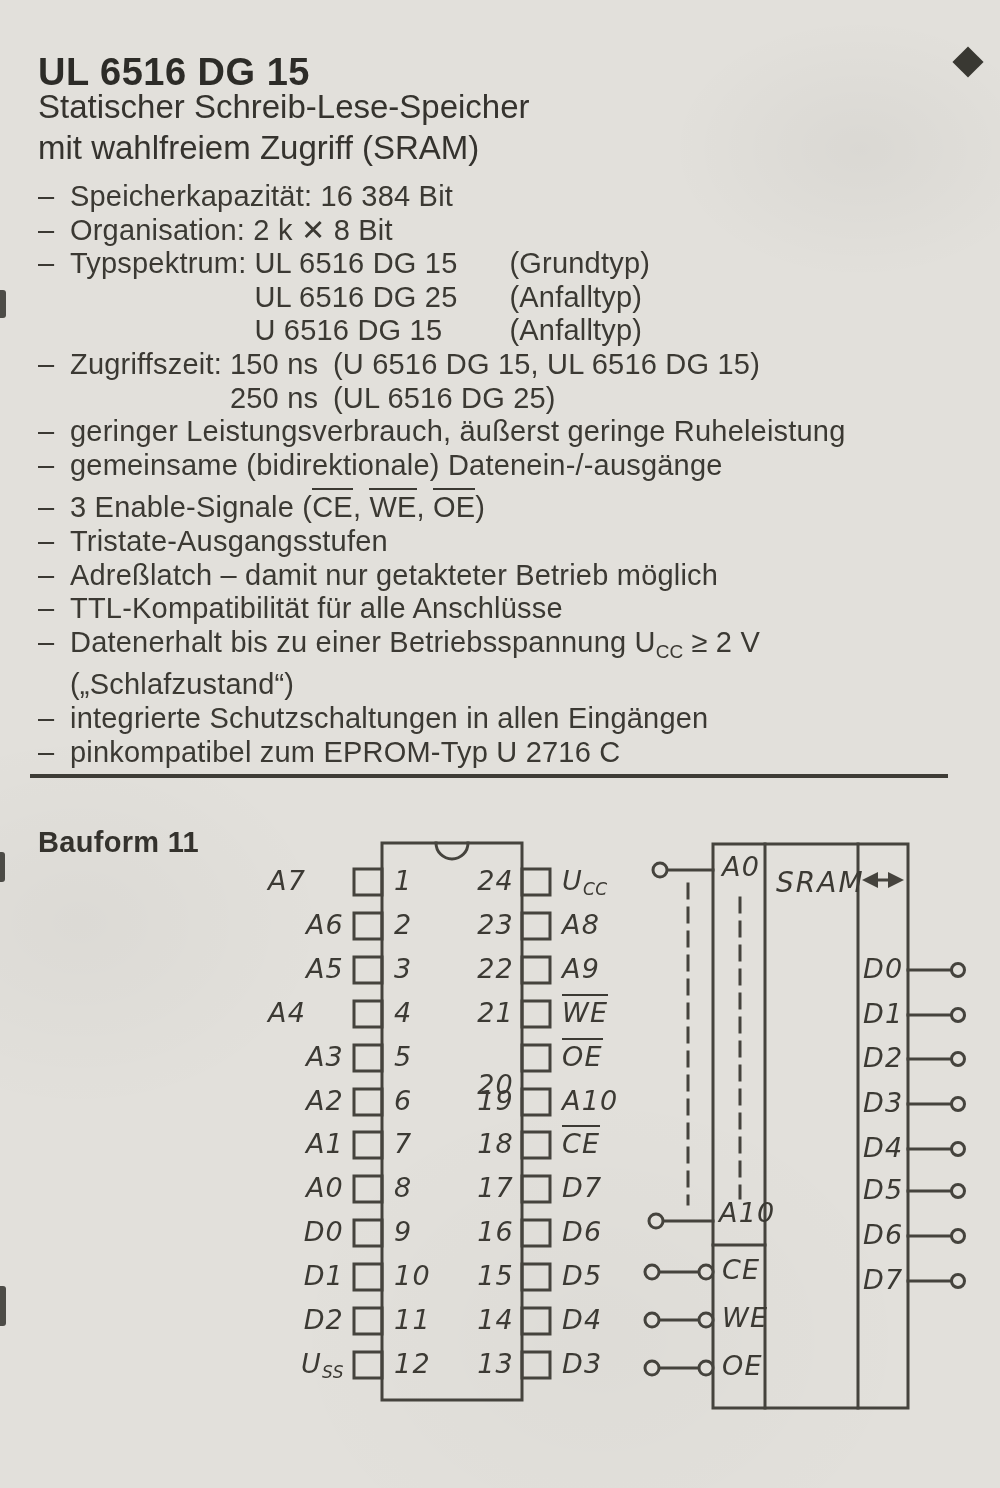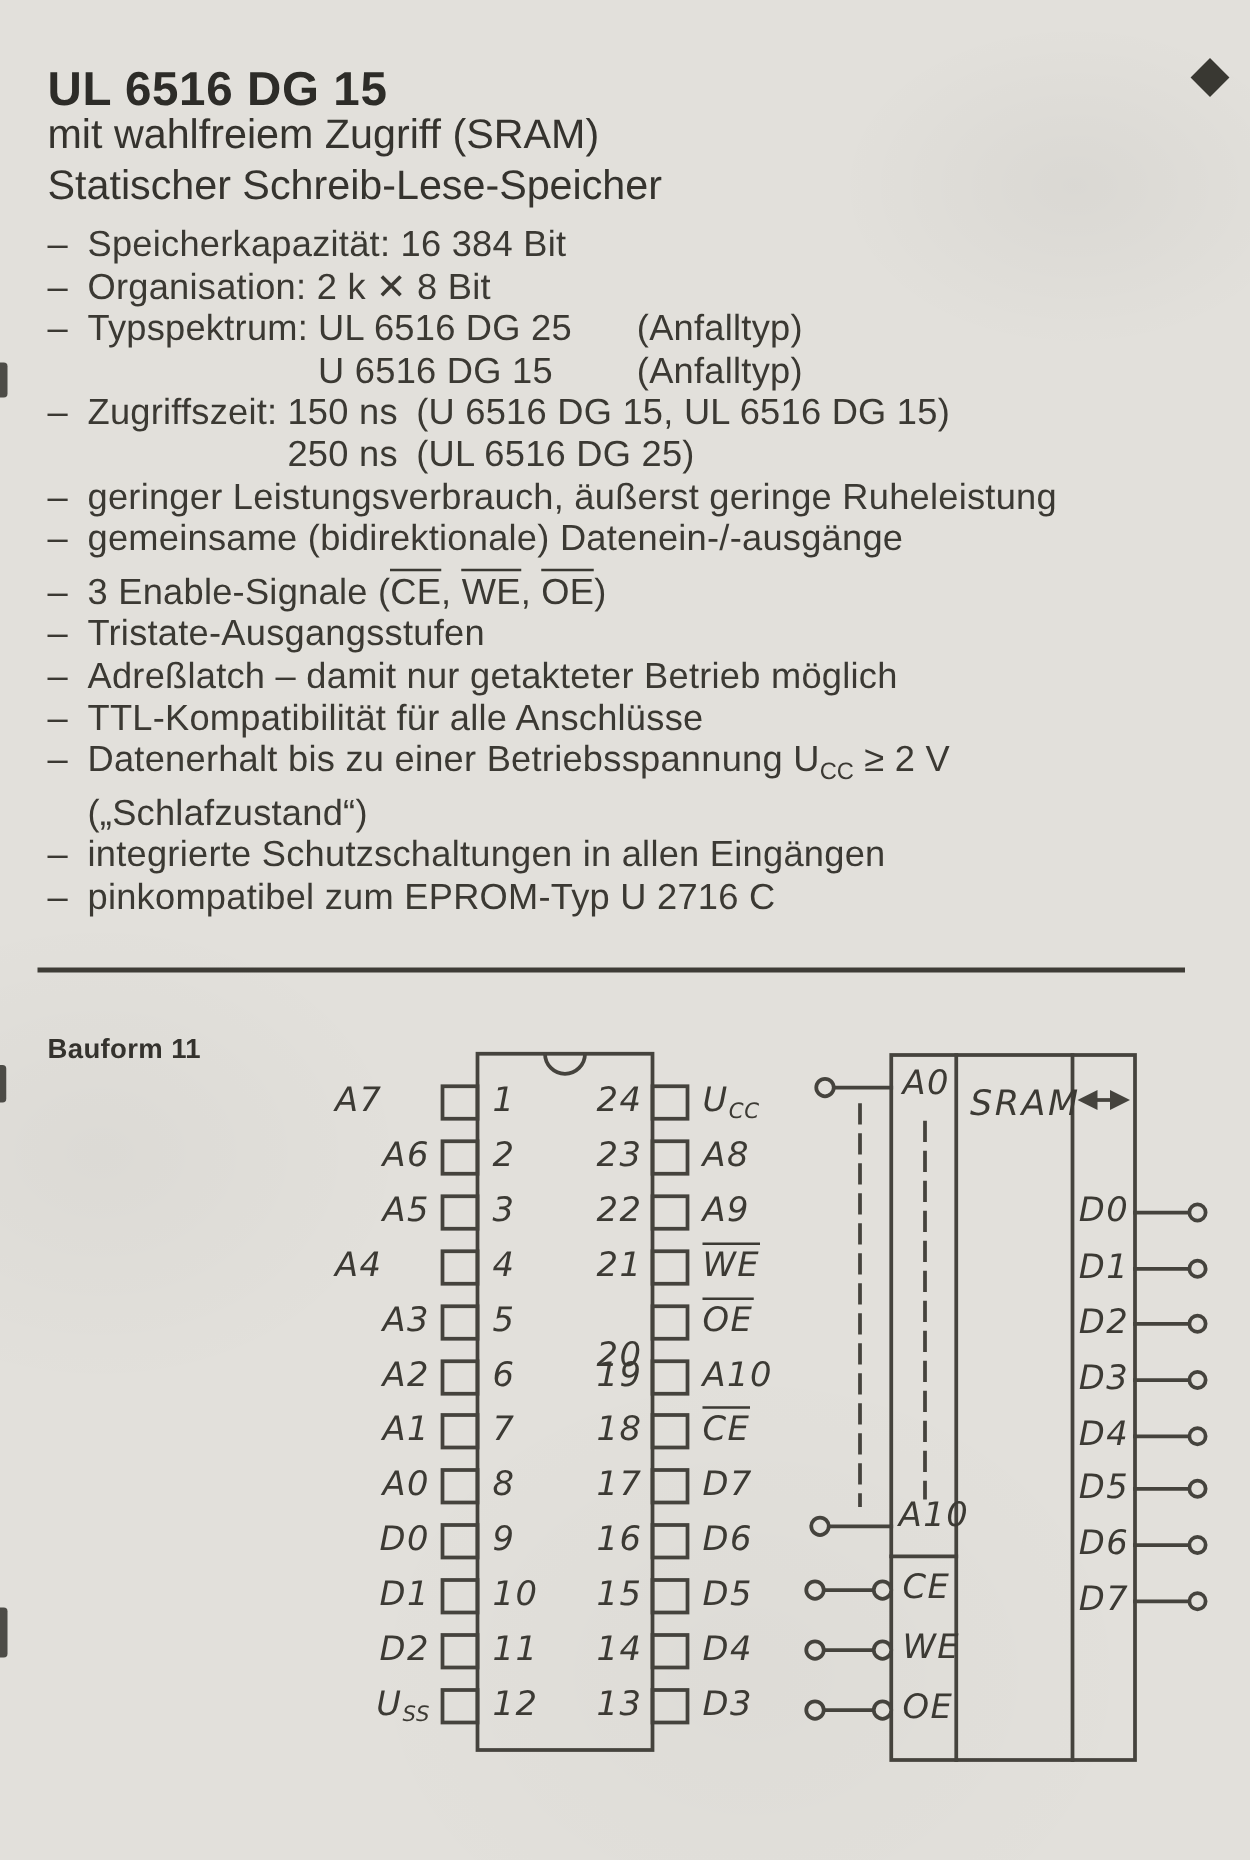--- a/index.html
+++ b/index.html
@@ -24,21 +24,21 @@
   .feat-body{flex:1;}
   .feat-label{display:inline-block;vertical-align:top;margin-right:8px;}
   .feat-rows{display:inline-flex;flex-direction:column;vertical-align:top;}
   .feat-row .name{display:inline-block;}
   #feat-2 .name{min-width:255px;}
   #feat-3 .name{min-width:103px;}
   .ov{border-top:2.5px solid #3b3933;padding-top:1px;}
   .sub{font-size:19px;vertical-align:-6px;letter-spacing:0;}
   
   .rule{position:absolute;left:30px;top:774px;width:918px;height:4px;background:#3e3c36;}
-  .bauform{position:absolute;left:38px;top:826px;font-size:22px;font-weight:600;color:#34322d;letter-spacing:.3px;}
+  .bauform{position:absolute;left:38px;top:826px;font-size:29px;font-weight:600;color:#34322d;letter-spacing:.3px;}
   
   #diagram-svg{position:absolute;left:0;top:0;width:1000px;height:1488px;}
   #diagram-labels{position:absolute;left:0;top:0;width:1000px;height:1488px;}
   .ln{stroke:#45433d;stroke-width:3;fill:none;stroke-linecap:square;}
   .term{stroke:#45433d;stroke-width:3;fill:#e2e0db;}
   .arr{fill:#45433d;stroke:none;}
   .dlabel{position:absolute;font-family:"DejaVu Sans",sans-serif;font-style:italic;font-size:27px;color:#3c3a34;letter-spacing:1.2px;white-space:nowrap;line-height:34px;}
   .dlabel .dsub{font-size:17px;vertical-align:-5px;letter-spacing:.5px;}
   .dlabel.big{font-size:28px;letter-spacing:2px;}
   .dlabel .ov{border-top:2.5px solid #3c3a34;}
@@ -51,36 +51,37 @@
 
 <div class="page">
   <div class="diamond"></div>
 
   <div class="art" style="top:290px;width:6px;height:28px;"></div>
   <div class="art" style="top:852px;width:5px;height:30px;"></div>
   <div class="art" style="top:1286px;width:6px;height:40px;"></div>
 
   <h1 class="title">UL 6516 DG 15</h1>
   <div class="subtitle">
+    <div>Statischer Schreib-Lese-Speicher</div>
     <div>mit wahlfreiem Zugriff (SRAM)</div>
-    <div>Statischer Schreib-Lese-Speicher</div>
   </div>
 
   <div id="features">
       <div class="feat" id="feat-0">
         <span class="dash">–</span>
         <div class="feat-body">Speicherkapazität: 16 384 Bit</div>
       </div>
       <div class="feat" id="feat-1">
         <span class="dash">–</span>
         <div class="feat-body">Organisation: 2 k ✕ 8 Bit</div>
       </div>
       <div class="feat" id="feat-2">
         <span class="dash">–</span>
         <div class="feat-body"><span class="feat-label">Typspektrum:</span><span class="feat-rows">
+            <span class="feat-row"><span class="name">UL 6516 DG 15</span><span class="note">(Grundtyp)</span></span>
             <span class="feat-row"><span class="name">UL 6516 DG 25</span><span class="note">(Anfalltyp)</span></span>
             <span class="feat-row"><span class="name">U 6516 DG 15</span><span class="note">(Anfalltyp)</span></span>
           </span></div>
       </div>
       <div class="feat" id="feat-3">
         <span class="dash">–</span>
         <div class="feat-body"><span class="feat-label">Zugriffszeit:</span><span class="feat-rows">
             <span class="feat-row"><span class="name">150 ns</span><span class="note">(U 6516 DG 15, UL 6516 DG 15)</span></span>
             <span class="feat-row"><span class="name">250 ns</span><span class="note">(UL 6516 DG 25)</span></span>
           </span></div>

